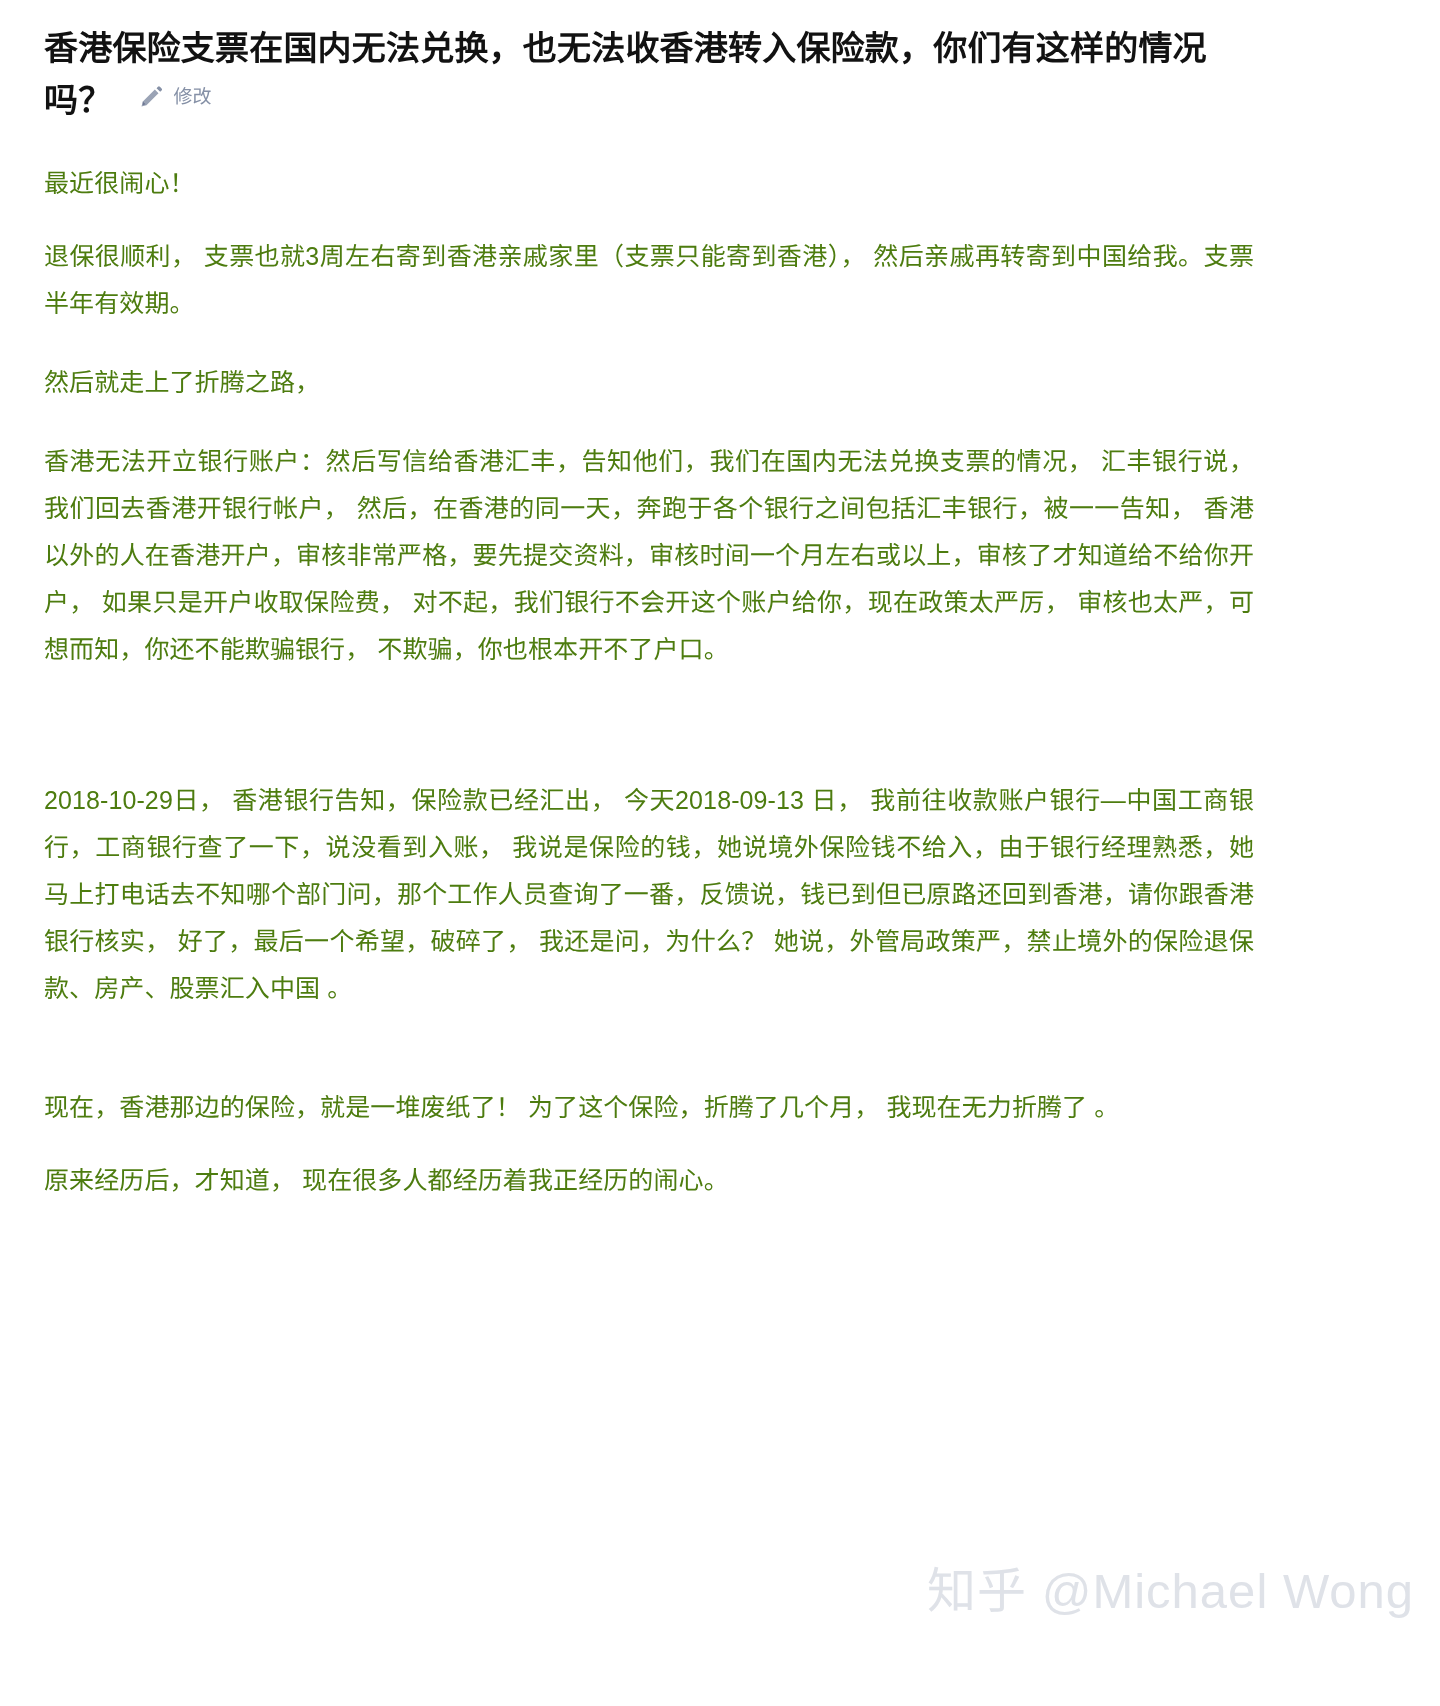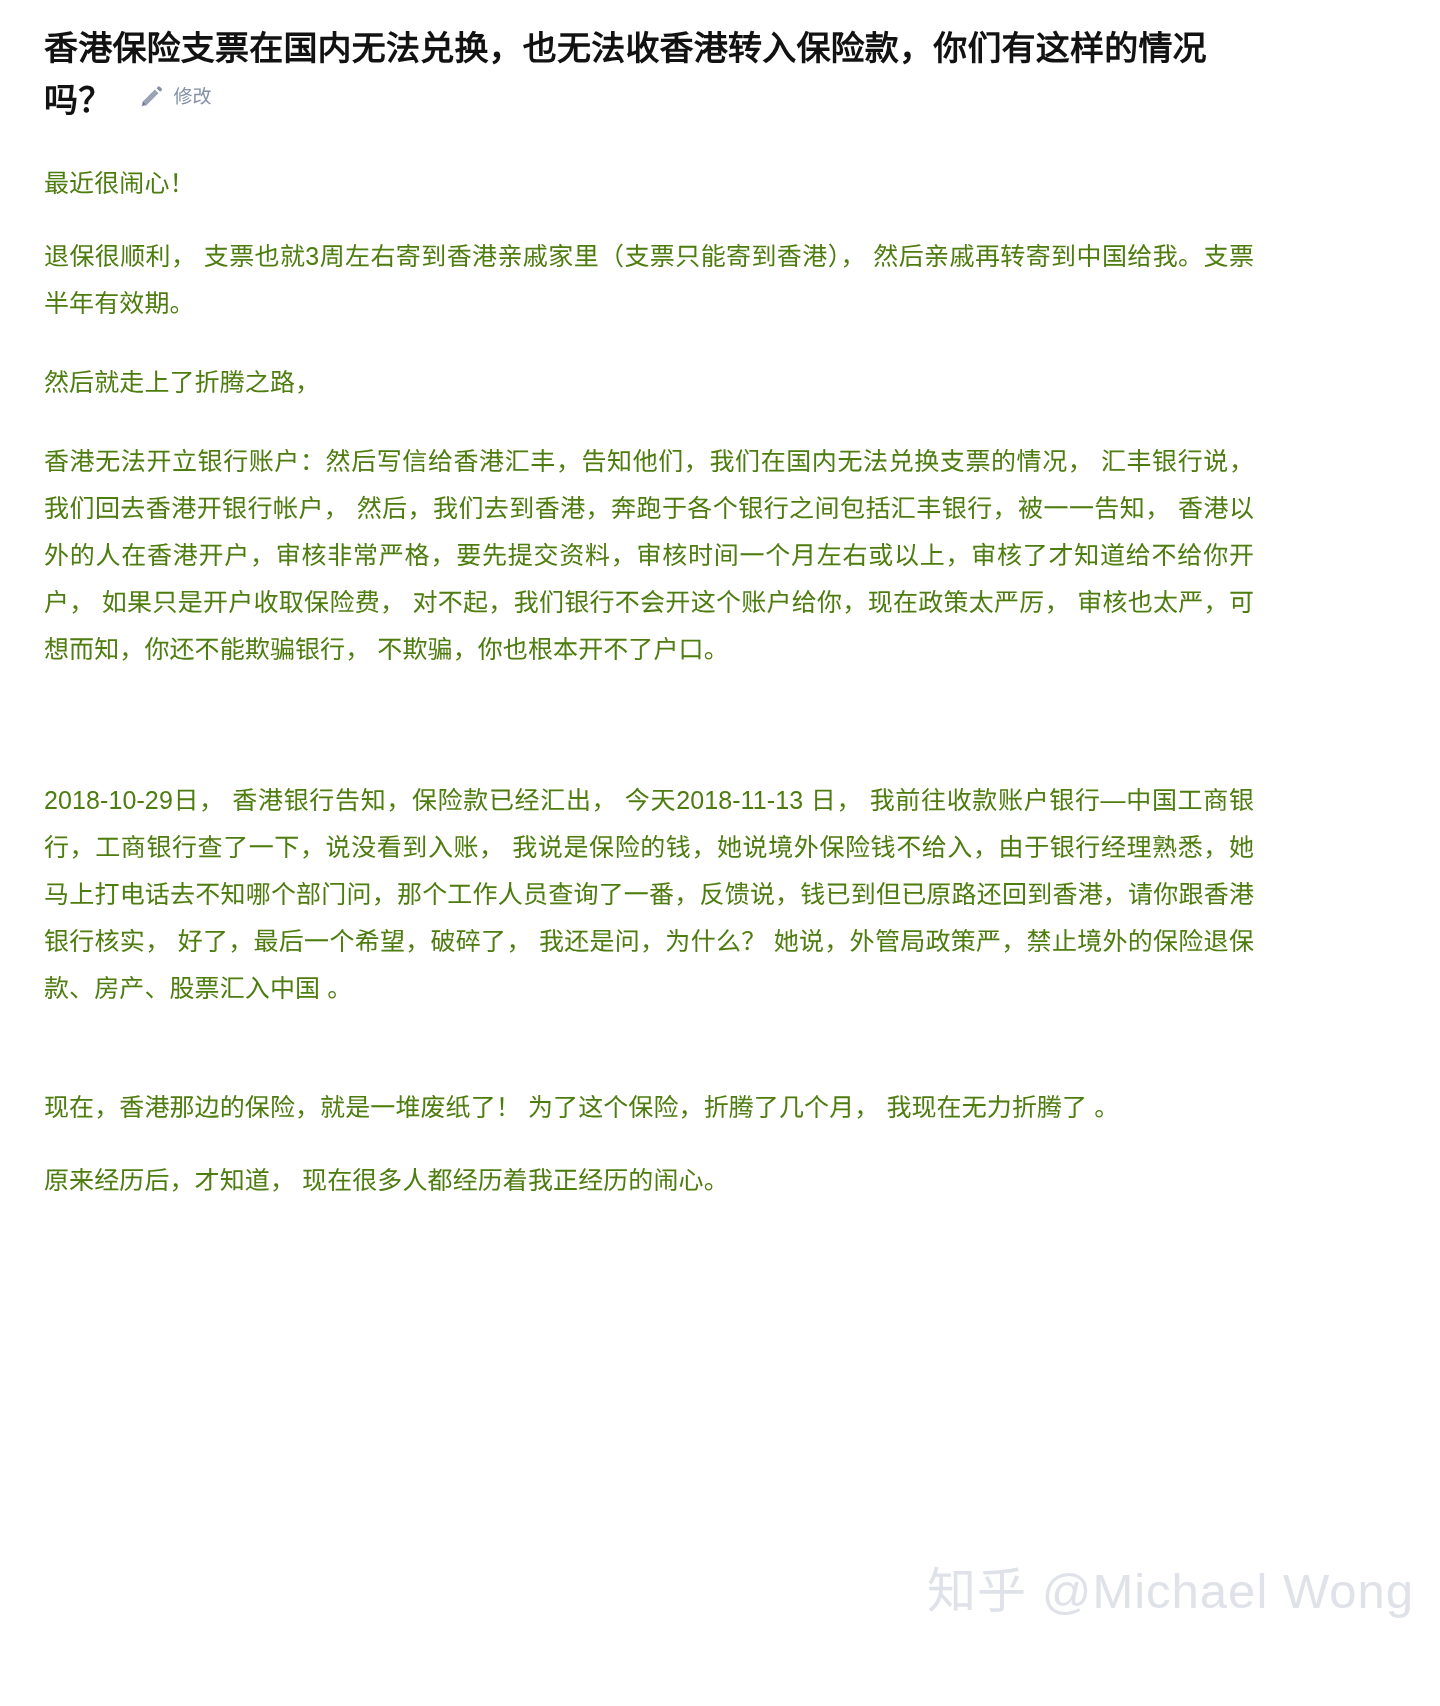--- a/index.html
+++ b/index.html
@@ -119,22 +119,22 @@
             </svg>
           </span>
           <span class="edit-label">修改</span>
         </span>
     </h1>
 
     <div class="body-copy">
       <p class="para tight">最近很闹心！</p>
       <p class="para">退保很顺利， 支票也就3周左右寄到香港亲戚家里（支票只能寄到香港）， 然后亲戚再转寄到中国给我。支票半年有效期。</p>
       <p class="para">然后就走上了折腾之路，</p>
-      <p class="para gap-big">香港无法开立银行账户：然后写信给香港汇丰，告知他们，我们在国内无法兑换支票的情况， 汇丰银行说，我们回去香港开银行帐户， 然后，我们去到香港，奔跑于各个银行之间包括汇丰银行，被一一告知， 香港以外的人在香港开户，审核非常严格，要先提交资料，审核时间一个月左右或以上，审核了才知道给不给你开户， 如果只是开户收取保险费， 对不起，我们银行不会开这个账户给你，现在政策太严厉， 审核也太严，可想而知，你还不能欺骗银行， 不欺骗，你也根本开不了户口。</p>
-      <p class="para gap-mid">2018-10-29日， 香港银行告知，保险款已经汇出， 今天2018-11-13 日， 我前往收款账户银行—中国工商银行，工商银行查了一下，说没看到入账， 我说是保险的钱，她说境外保险钱不给入，由于银行经理熟悉，她马上打电话去不知哪个部门问，那个工作人员查询了一番，反馈说，钱已到但已原路还回到香港，请你跟香港银行核实， 好了，最后一个希望，破碎了， 我还是问，为什么？ 她说，外管局政策严，禁止境外的保险退保款、房产、股票汇入中国 。</p>
+      <p class="para gap-big">香港无法开立银行账户：然后写信给香港汇丰，告知他们，我们在国内无法兑换支票的情况， 汇丰银行说，我们回去香港开银行帐户， 然后，在香港的同一天，奔跑于各个银行之间包括汇丰银行，被一一告知， 香港以外的人在香港开户，审核非常严格，要先提交资料，审核时间一个月左右或以上，审核了才知道给不给你开户， 如果只是开户收取保险费， 对不起，我们银行不会开这个账户给你，现在政策太严厉， 审核也太严，可想而知，你还不能欺骗银行， 不欺骗，你也根本开不了户口。</p>
+      <p class="para gap-mid">2018-10-29日， 香港银行告知，保险款已经汇出， 今天2018-09-13 日， 我前往收款账户银行—中国工商银行，工商银行查了一下，说没看到入账， 我说是保险的钱，她说境外保险钱不给入，由于银行经理熟悉，她马上打电话去不知哪个部门问，那个工作人员查询了一番，反馈说，钱已到但已原路还回到香港，请你跟香港银行核实， 好了，最后一个希望，破碎了， 我还是问，为什么？ 她说，外管局政策严，禁止境外的保险退保款、房产、股票汇入中国 。</p>
       <p class="para tight">现在，香港那边的保险，就是一堆废纸了！ 为了这个保险，折腾了几个月， 我现在无力折腾了 。</p>
       <p class="para tight">原来经历后，才知道， 现在很多人都经历着我正经历的闹心。</p>
     </div>
 
   </div>
 
   <div class="watermark">知乎 @Michael Wong</div>
 
 </div>
 

